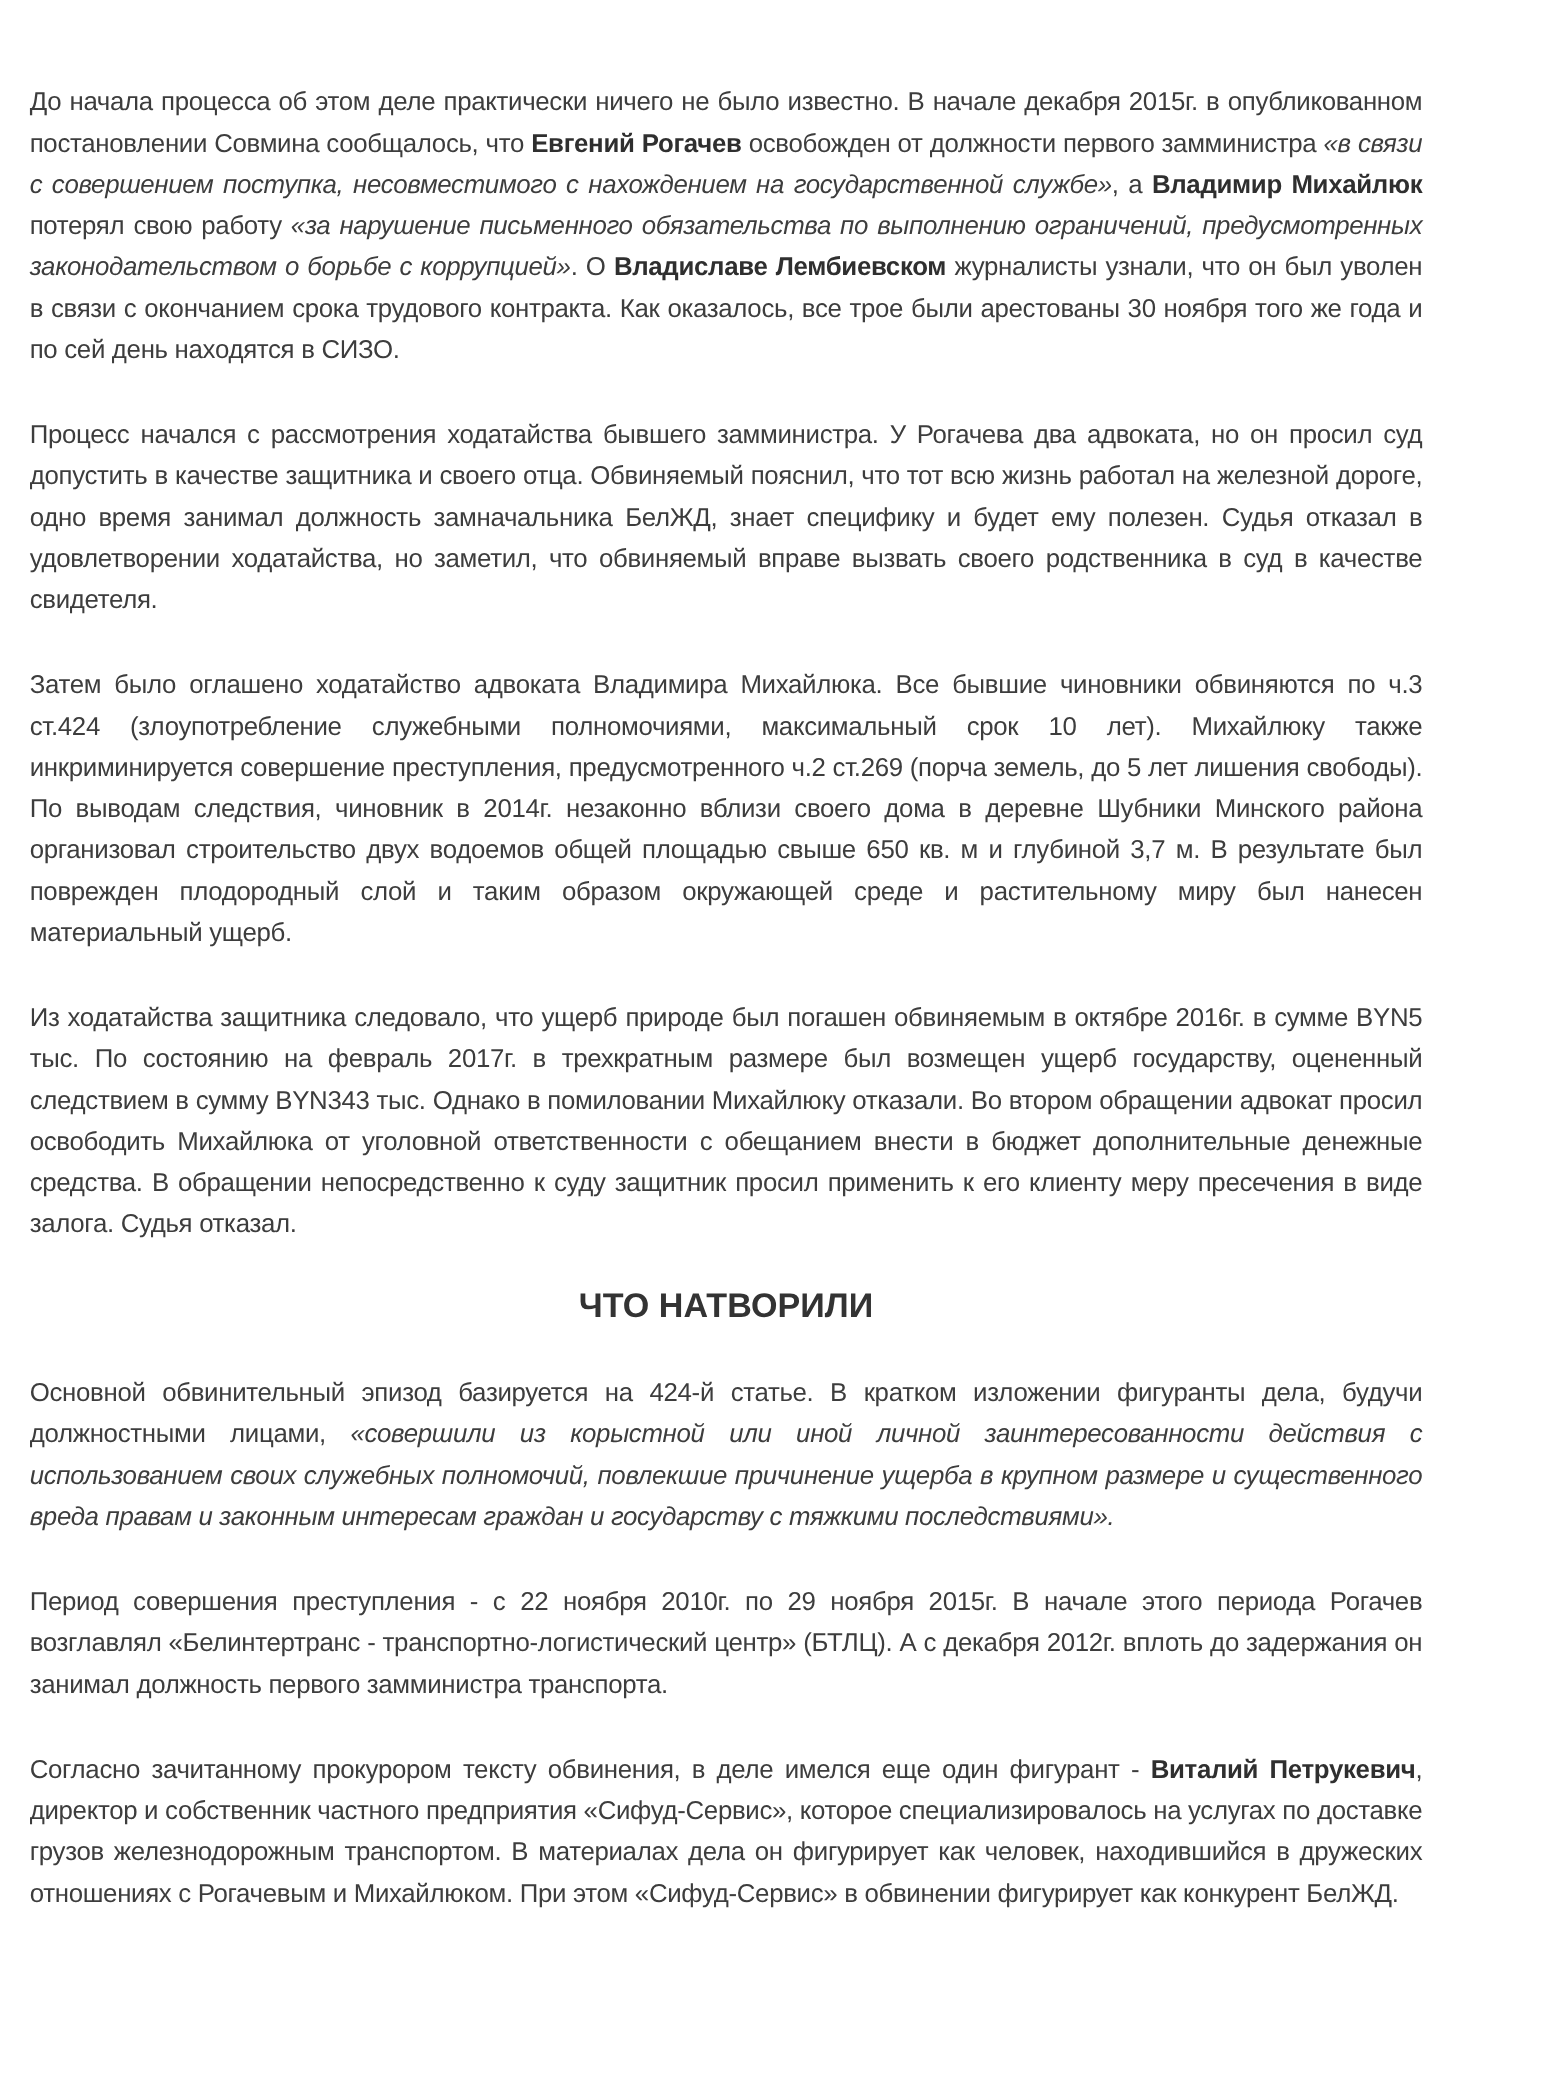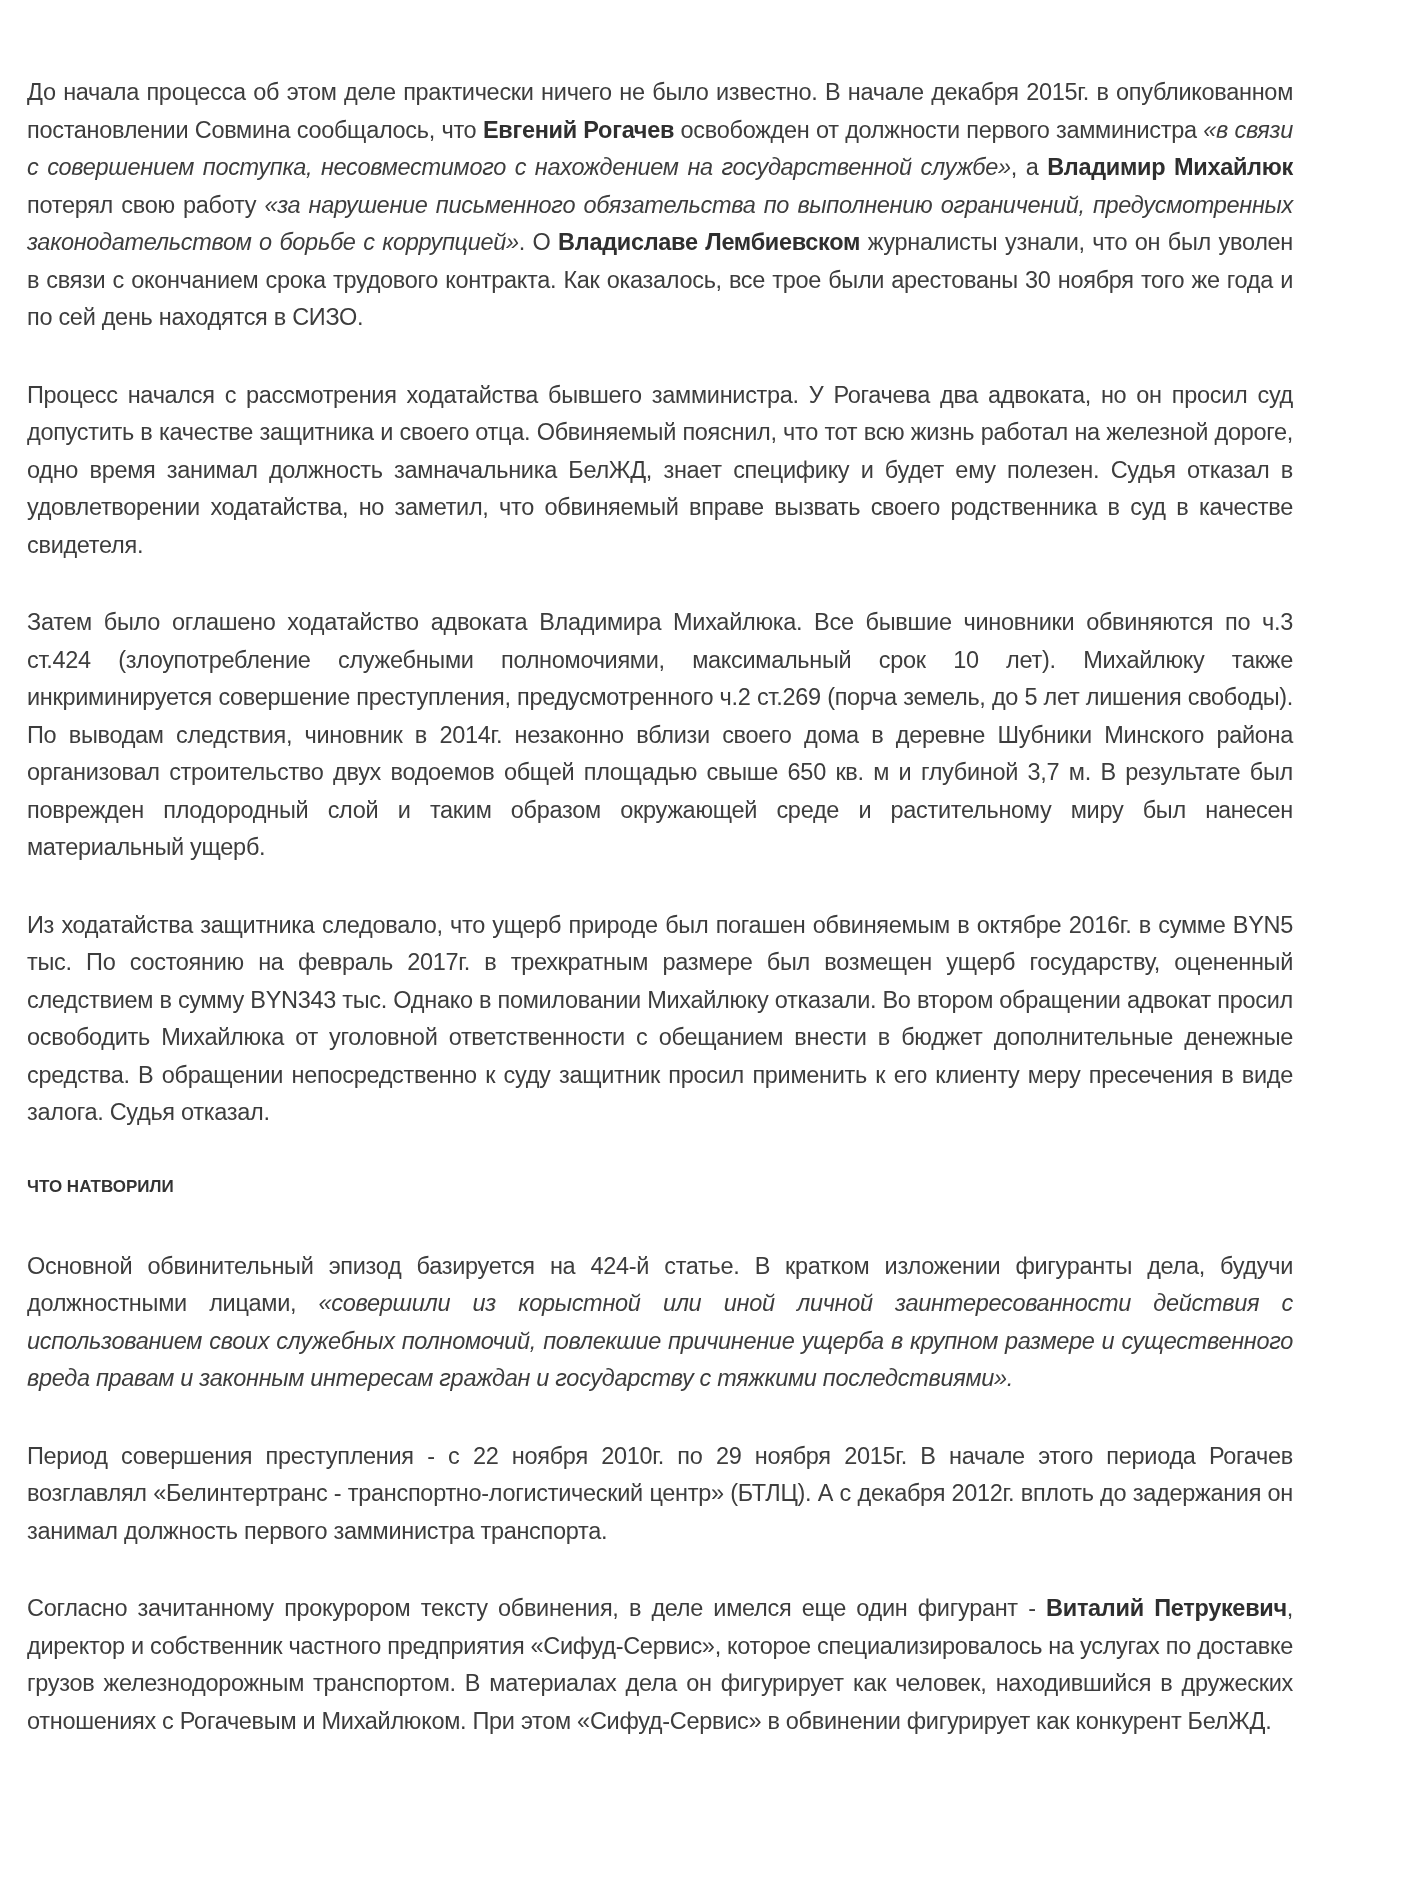--- a/index.html
+++ b/index.html
@@ -30,25 +30,25 @@
     font-weight: normal;
   }
   .run-bold {
     font-weight: bold;
     color: #2f2f2f;
   }
   .run-italic {
     font-style: italic;
   }
   .section-heading {
-    font-size: 17px;
+    font-size: 31px;
     font-weight: bold;
     color: #333333;
     letter-spacing: 0;
-    text-align: left;
+    text-align: center;
     margin: 36px 0 46px 0;
     line-height: 30px;
   }
 </style>
 </head>
 <body>
 
 <div class="article">
   <p class="para"><span class="run-normal">До начала процесса об этом деле практически ничего не было известно. В начале декабря 2015г. в опубликованном постановлении Совмина сообщалось, что </span><span class="run-bold">Евгений Рогачев</span><span class="run-normal"> освобожден от должности первого замминистра </span><span class="run-italic">«в связи с совершением поступка, несовместимого с нахождением на государственной службе»</span><span class="run-normal">, а </span><span class="run-bold">Владимир Михайлюк</span><span class="run-normal"> потерял свою работу </span><span class="run-italic">«за нарушение письменного обязательства по выполнению ограничений, предусмотренных законодательством о борьбе с коррупцией»</span><span class="run-normal">. О </span><span class="run-bold">Владиславе Лембиевском</span><span class="run-normal"> журналисты узнали, что он был уволен в связи с окончанием срока трудового контракта. Как оказалось, все трое были арестованы 30 ноября того же года и по сей день находятся в СИЗО.</span></p>
   <p class="para"><span class="run-normal">Процесс начался с рассмотрения ходатайства бывшего замминистра. У Рогачева два адвоката, но он просил суд допустить в качестве защитника и своего отца. Обвиняемый пояснил, что тот всю жизнь работал на железной дороге, одно время занимал должность замначальника БелЖД, знает специфику и будет ему полезен. Судья отказал в удовлетворении ходатайства, но заметил, что обвиняемый вправе вызвать своего родственника в суд в качестве свидетеля.</span></p>

